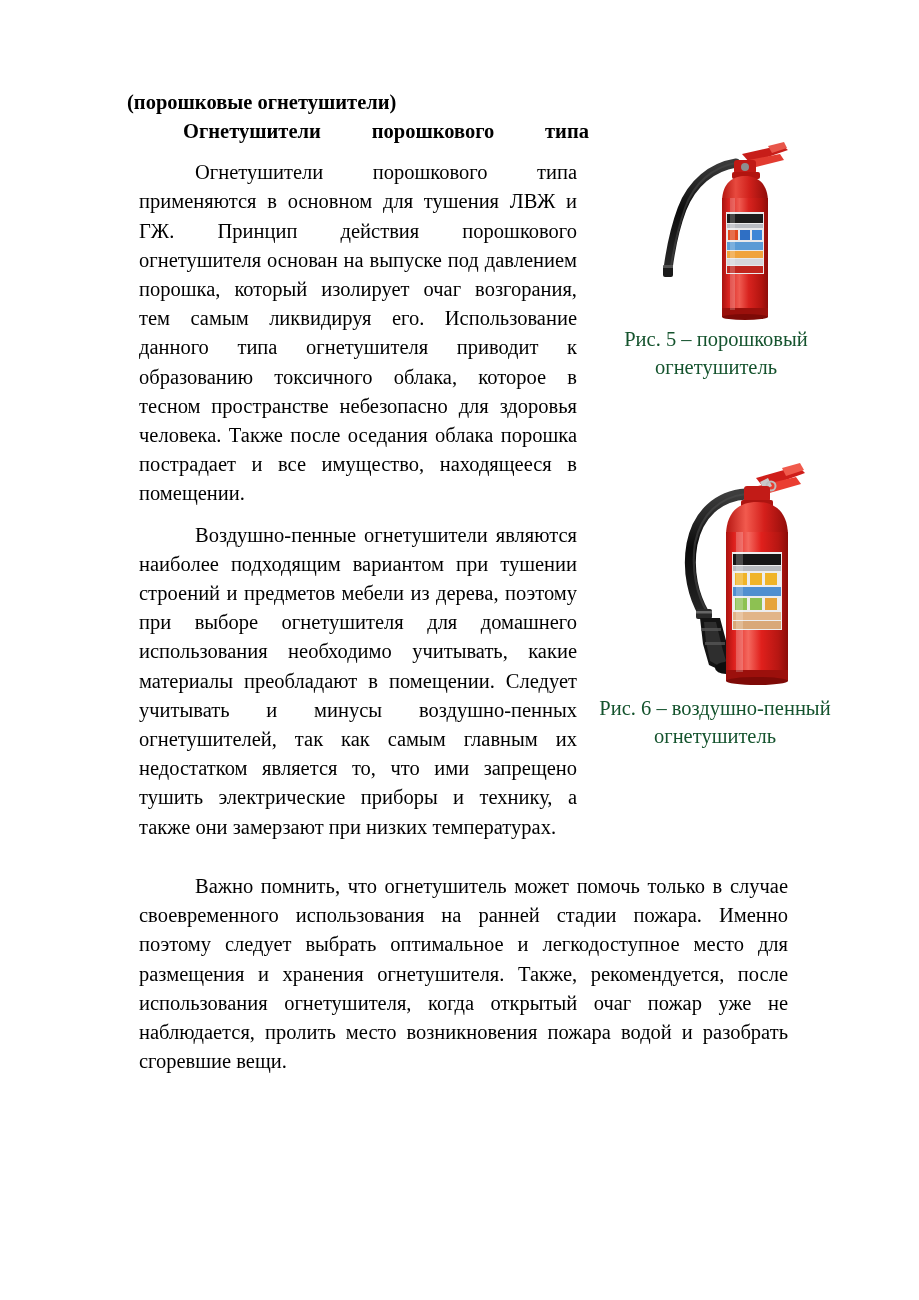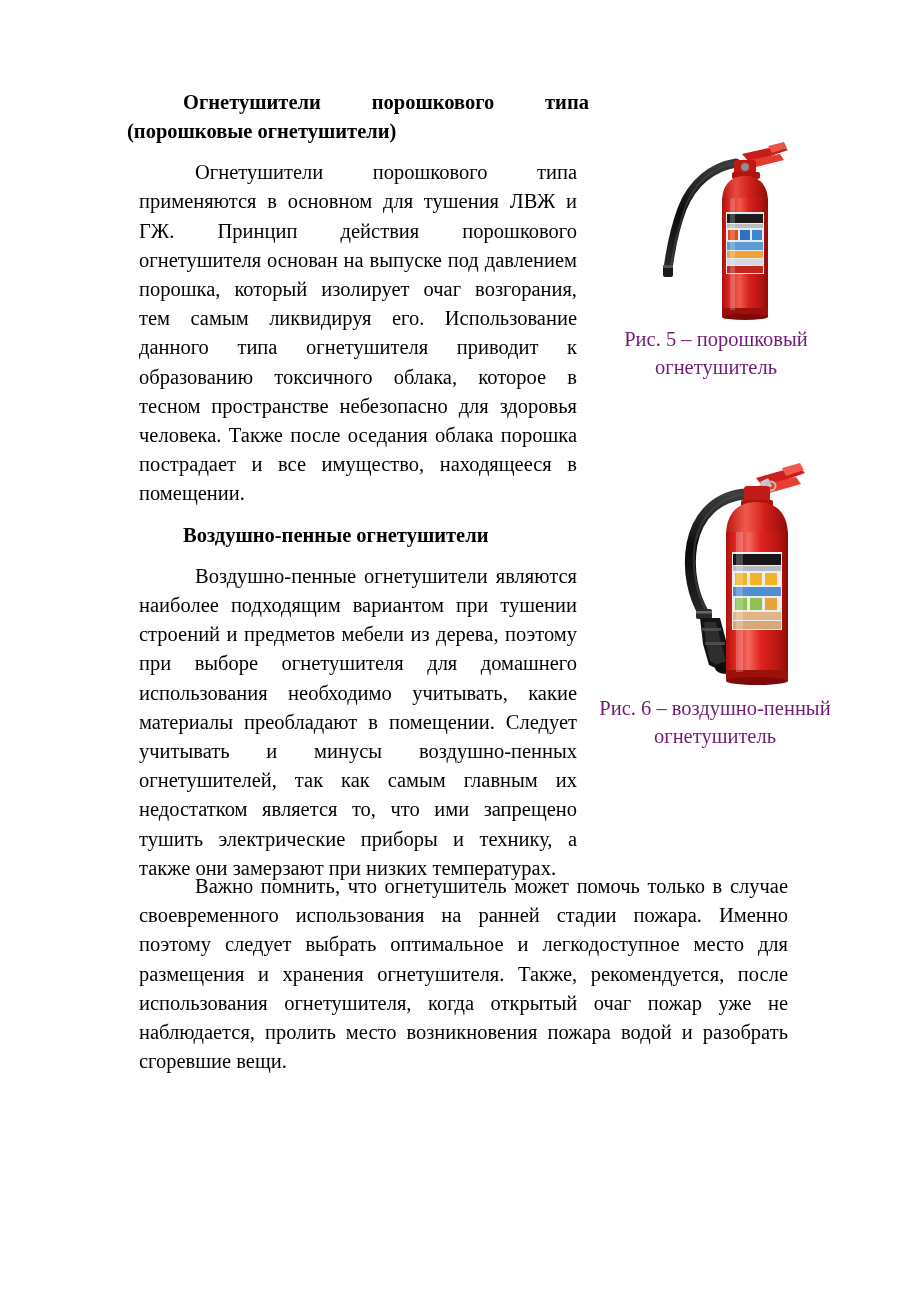--- a/index.html
+++ b/index.html
@@ -79,46 +79,45 @@
     position: absolute;
     text-align: center;
   }
   .fig1 { left: 596px; top: 136px; width: 240px; }
   .fig2 { left: 590px; top: 452px; width: 250px; font-family: Liberation Serif, serif; }
 
   .fig-caption {
     font-size: 20.5px;
     line-height: 1.38;
     text-align: center;
-    color: #701a75;
+    color: #14532d;
     margin-top: 4px;
   }
 
   .fig-img-wrap {
     position: relative;
     margin: 0 auto;
   }
   .fig1 .fig-img-wrap { width: 200px; height: 185px; }
   .fig2 .fig-img-wrap { width: 215px; height: 238px; }
 
   svg { display: block; }
 </style>
 </head>
 <body>
 
 <div class="page">
 
   <div class="col-left">
 
+    <h2 class="h-sub no-indent">(порошковые огнетушители)</h2>
     <h2 class="h-sub">Огнетушители порошкового типа</h2>
-    <h2 class="h-sub no-indent">(порошковые огнетушители)</h2>
 
     <p class="para">Огнетушители порошкового типа применяются в основном для тушения ЛВЖ и ГЖ. Принцип действия порошкового огнетушителя основан на выпуске под давлением порошка, который изолирует очаг возгорания, тем самым ликвидируя его. Использование данного типа огнетушителя приводит к образованию токсичного облака, которое в тесном пространстве небезопасно для здоровья человека. Также после оседания облака порошка пострадает и все имущество, находящееся в помещении.</p>
 
-    <h2 class="h-sub center-ish">Воздушно-пенные огнетушители</h2>
 
     <p class="para">Воздушно-пенные огнетушители являются наиболее подходящим вариантом при тушении строений и предметов мебели из дерева, поэтому при выборе огнетушителя для домашнего использования необходимо учитывать, какие материалы преобладают в помещении. Следует учитывать и минусы воздушно-пенных огнетушителей, так как самым главным их недостатком является то, что ими запрещено тушить электрические приборы и технику, а также они замерзают при низких температурах.</p>
   </div>
 
 
   <div class="col-full2">
     <p class="para">Важно помнить, что огнетушитель может помочь только в случае своевременного использования на ранней стадии пожара. Именно поэтому следует выбрать оптимальное и легкодоступное место для размещения и хранения огнетушителя. Также, рекомендуется, после использования огнетушителя, когда открытый очаг пожар уже не наблюдается, пролить место возникновения пожара водой и разобрать сгоревшие вещи.</p>
   </div>
 
   <div class="figure fig1">

